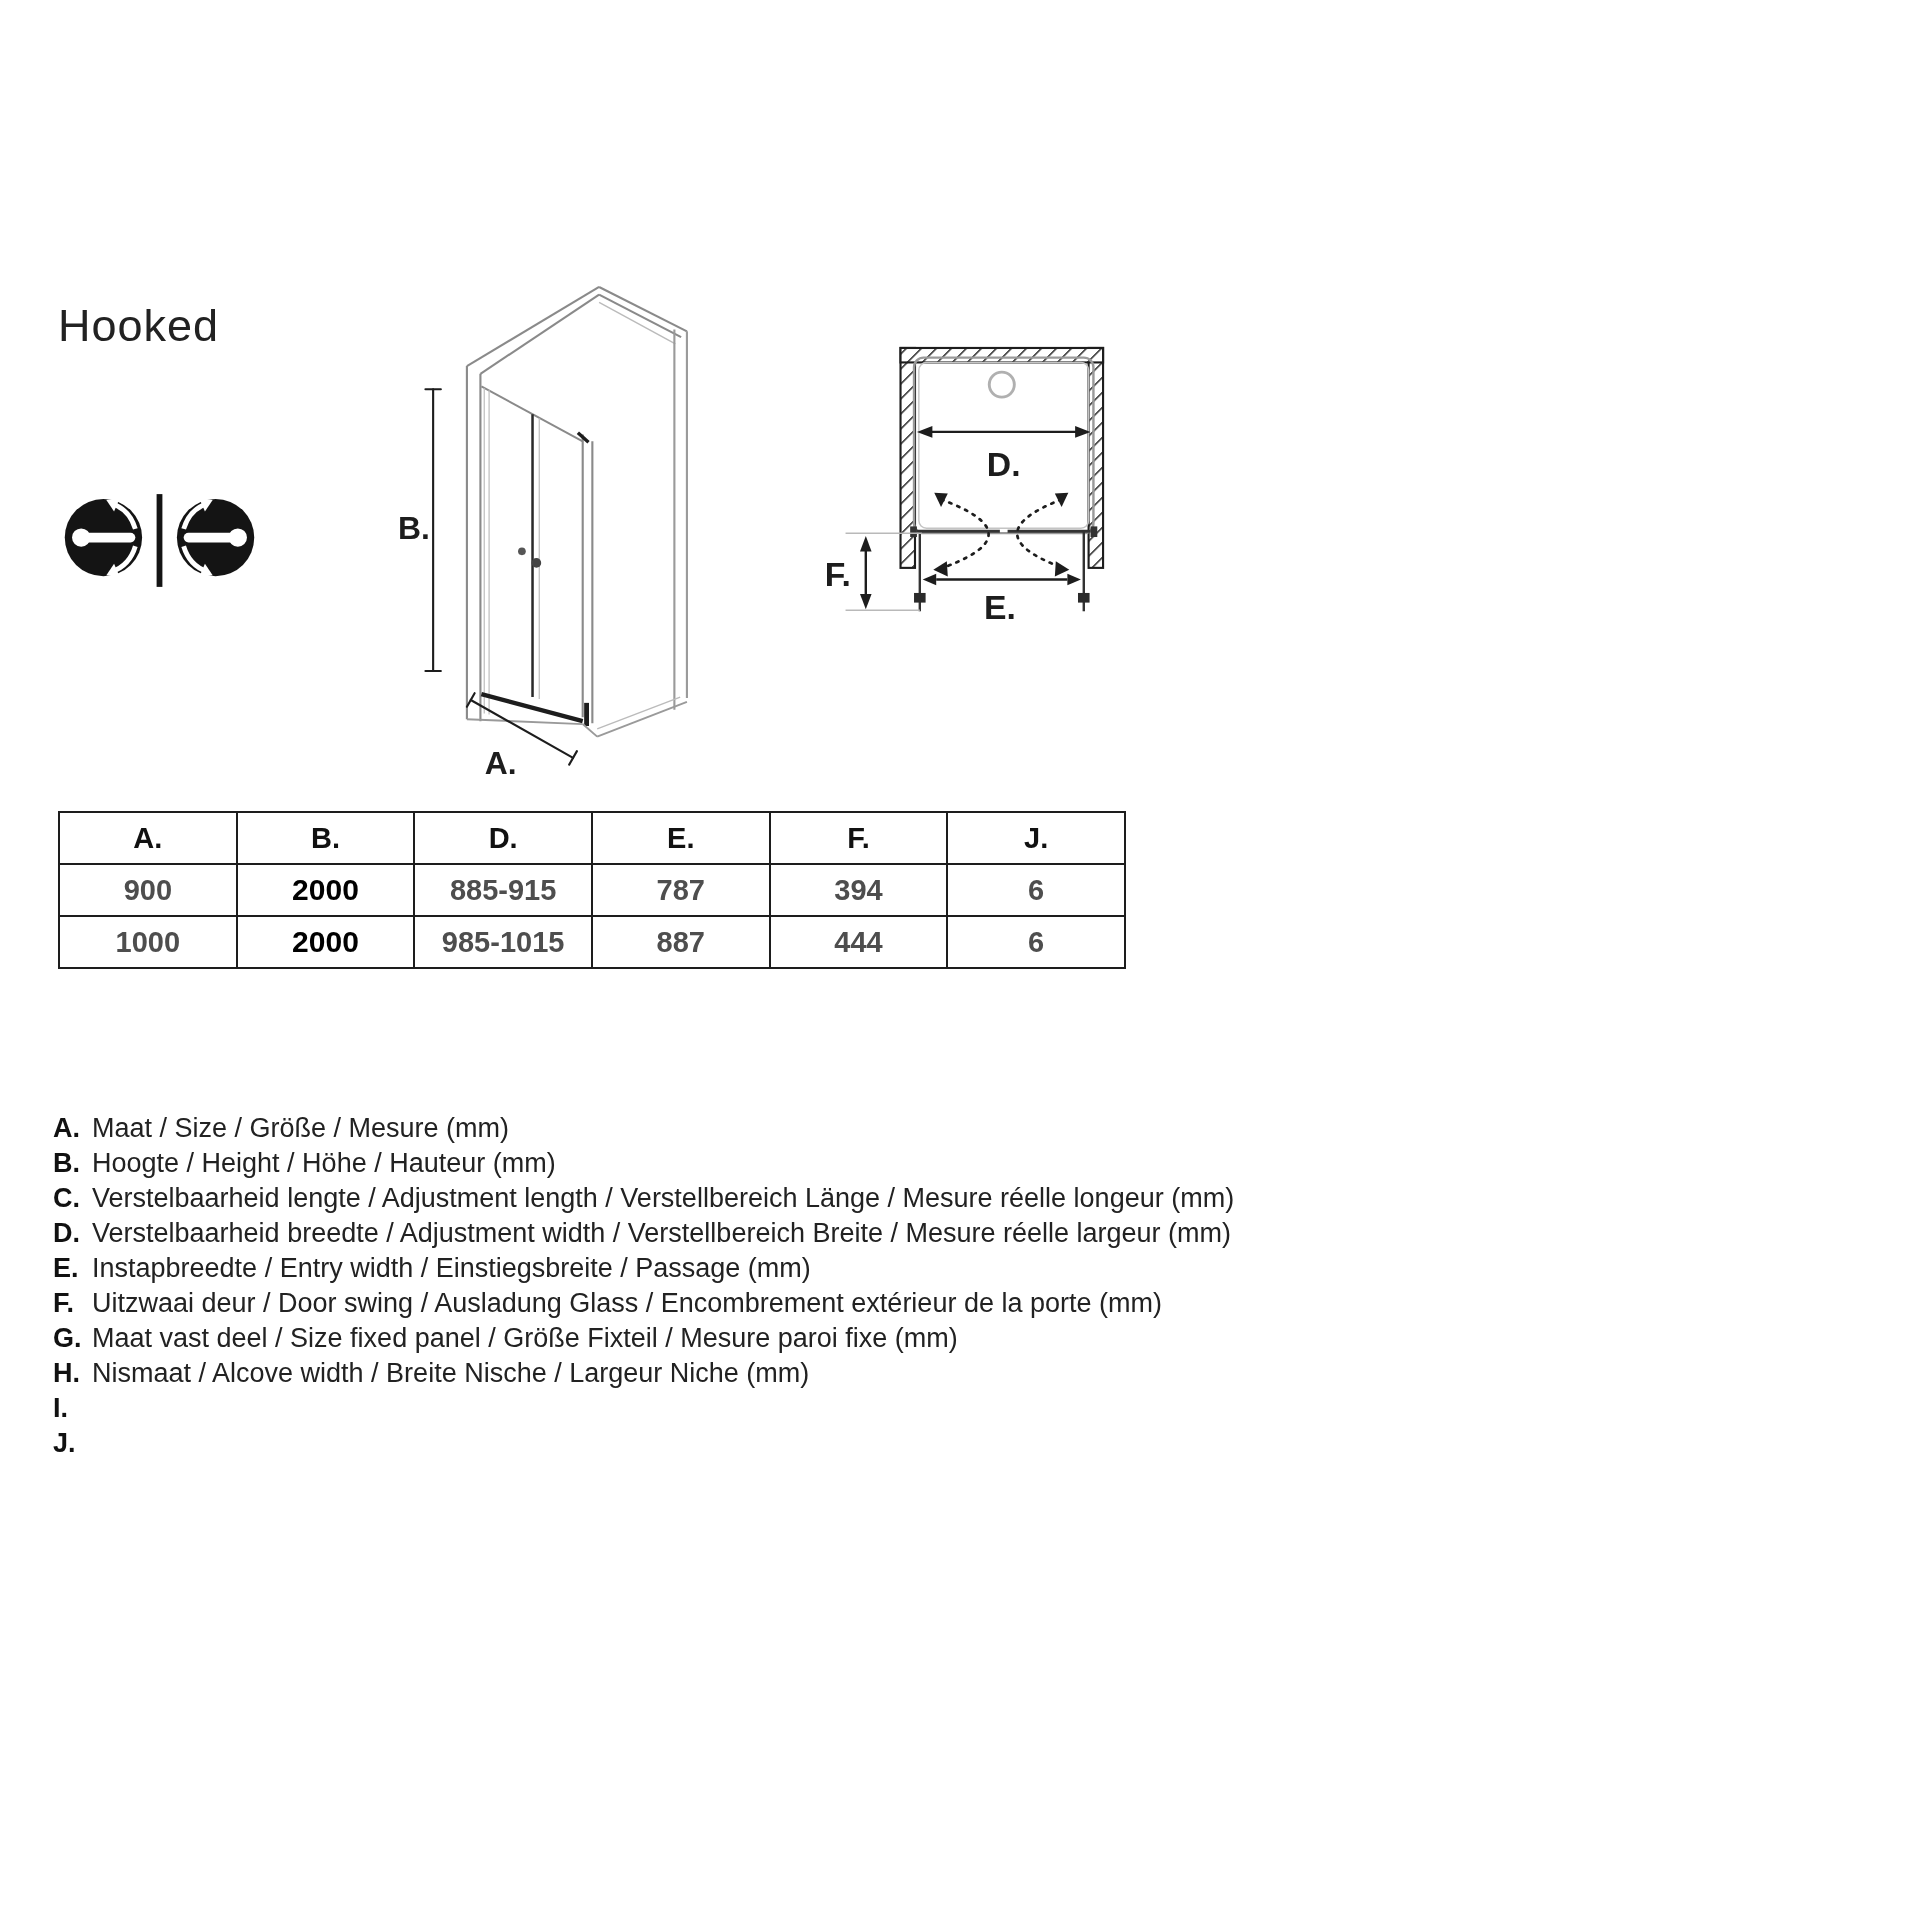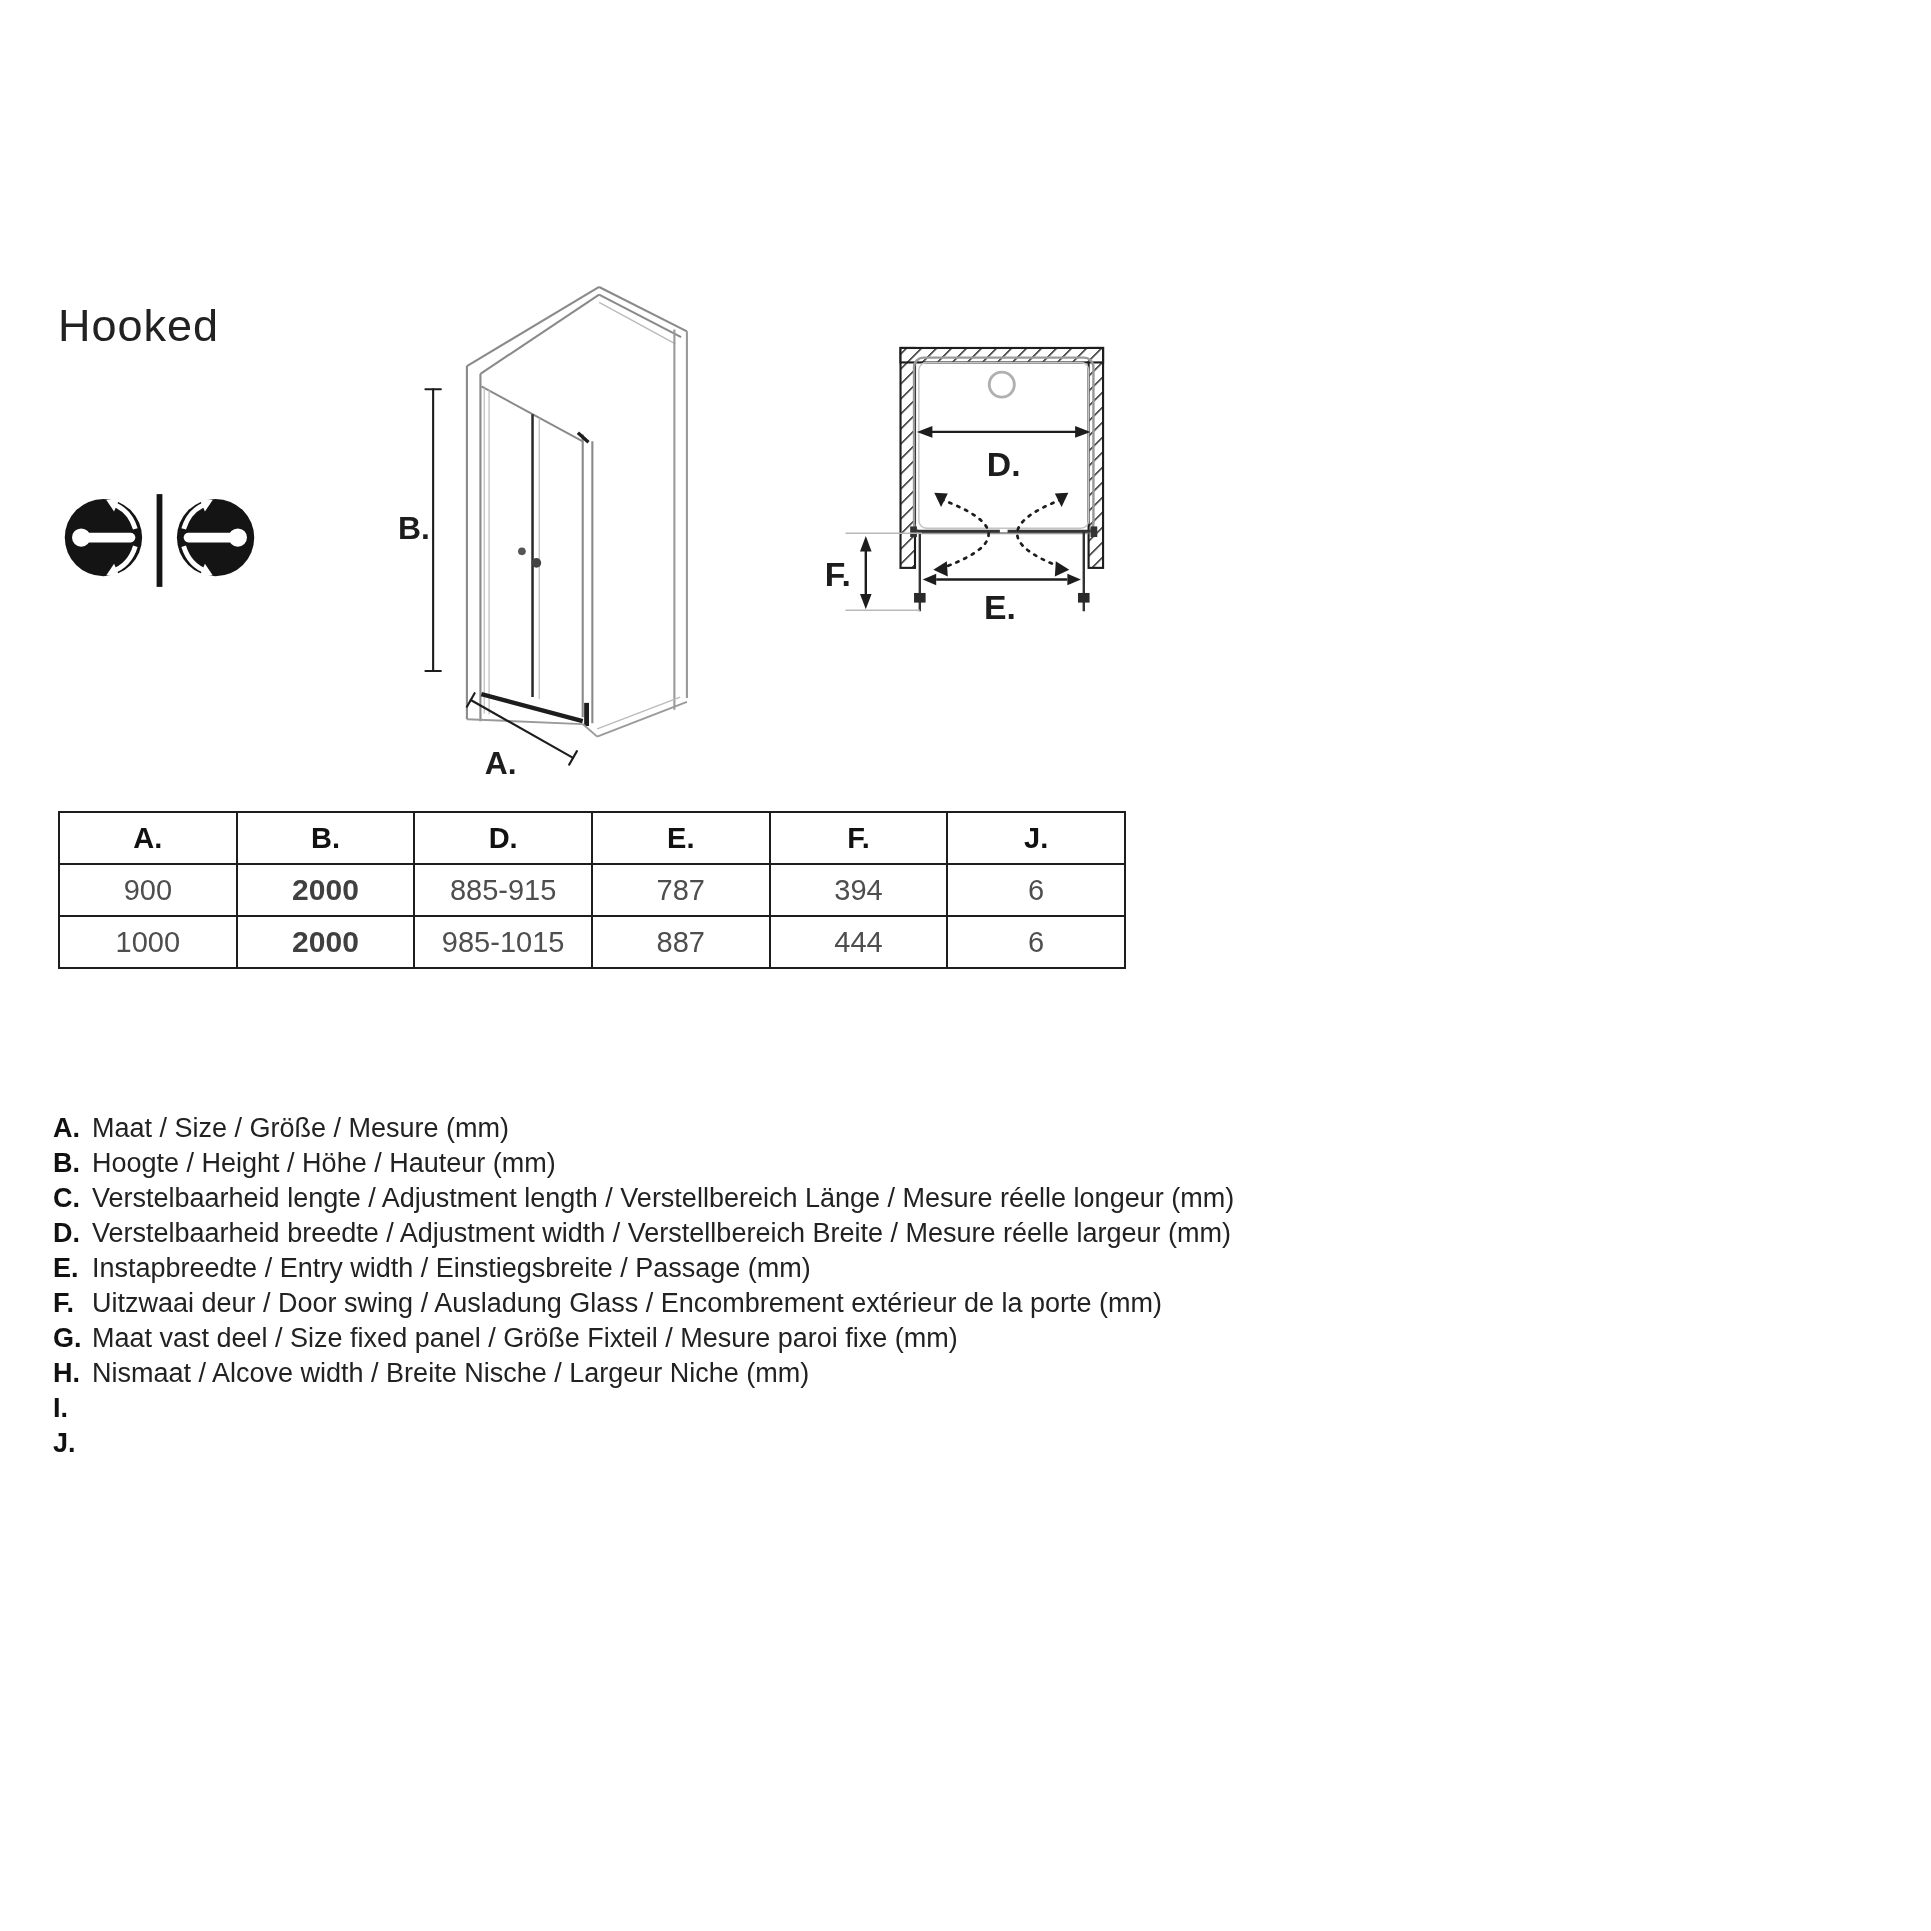--- a/index.html
+++ b/index.html
@@ -16,22 +16,22 @@
   .dim-table{
     position:absolute;left:58px;top:811px;width:1068px;
     border-collapse:collapse;table-layout:fixed;
     border:2.9px solid #1d1d1d;
   }
   .dim-table th,.dim-table td{
     border:2.4px solid #1d1d1d;text-align:center;vertical-align:middle;
     height:50px;padding:0;font-size:29px;
   }
   .dim-table th{font-weight:700;color:#111;}
-  .dim-table td{font-weight:400;color:#4e4e4e;}
-  .dim-table td:nth-child(2){font-weight:700;color:#404040;font-size:30px;}
+  .dim-table td{font-weight:700;color:#4e4e4e;}
+  .dim-table td:nth-child(2){font-weight:700;color:#000000;font-size:30px;}
   
   .legend{position:absolute;left:53px;top:1111px;font-size:27px;color:#222;}
   .legend-row{display:flex;align-items:baseline;line-height:35px;white-space:nowrap;}
   .legend-letter{font-weight:700;flex:0 0 39px;width:39px;color:#111;}
   svg{display:block;}
   svg text{font-family:"Liberation Sans", sans-serif;}
 </style>
 </head>
 <body>
 

